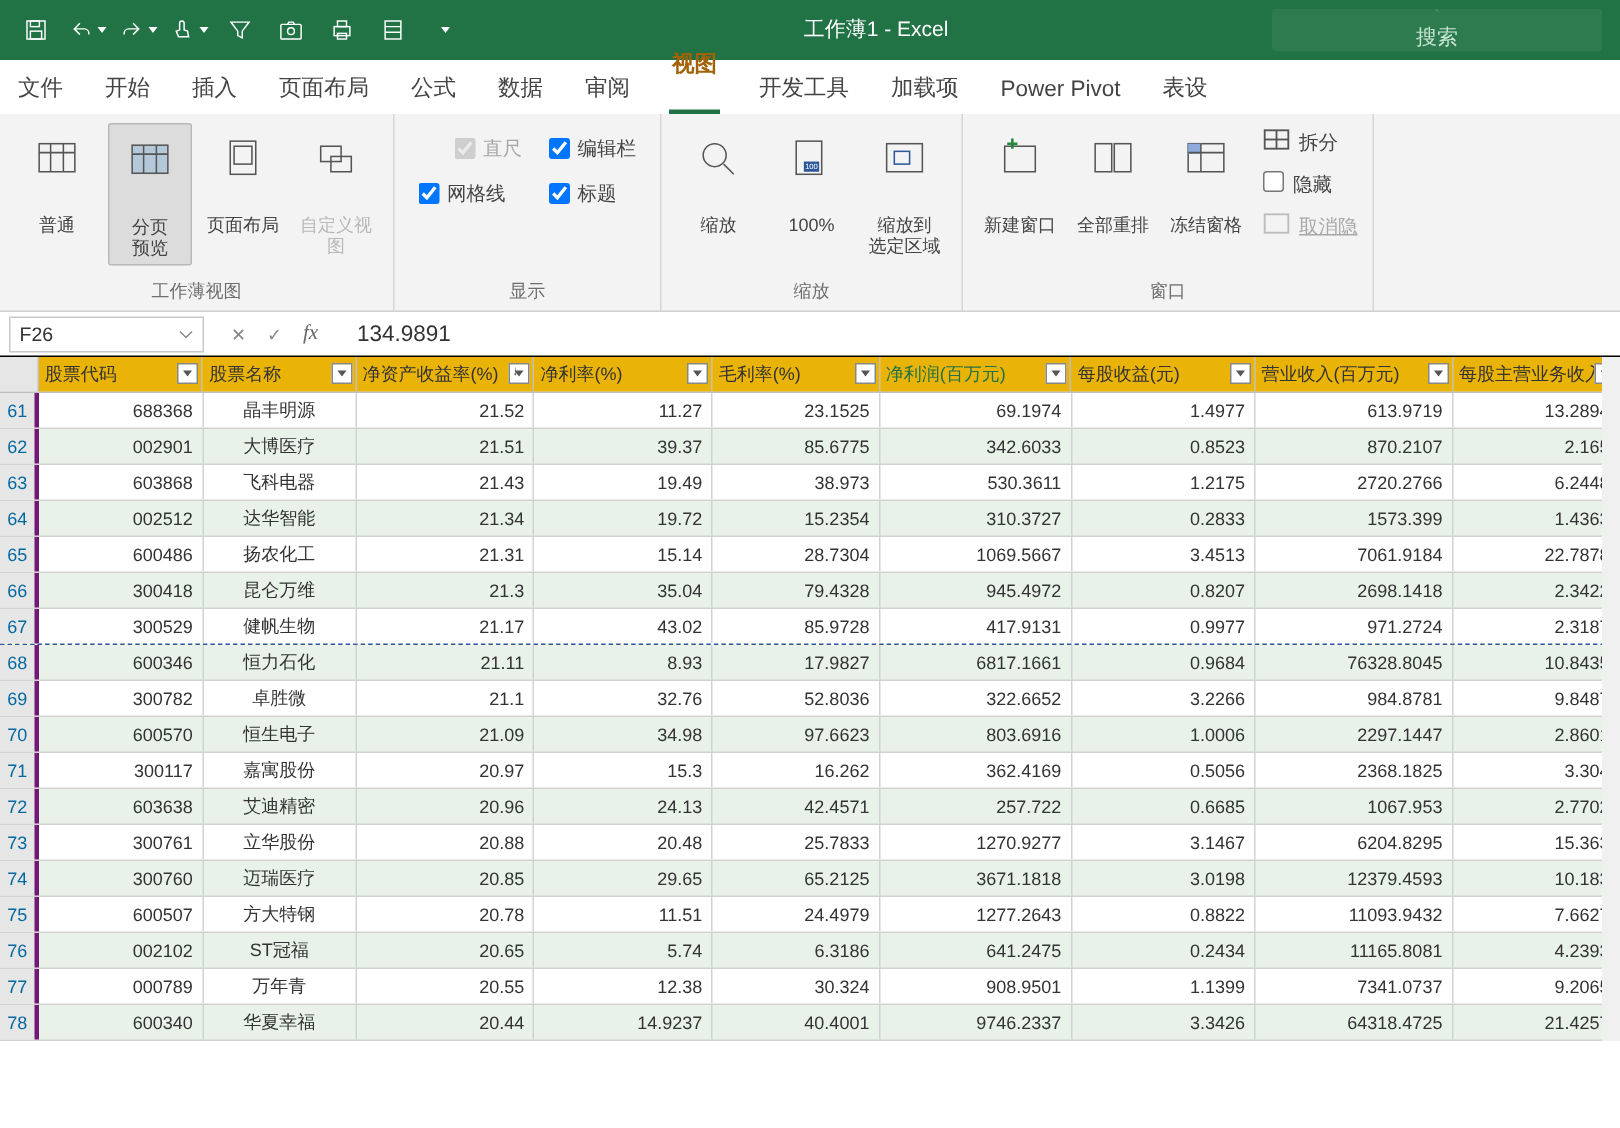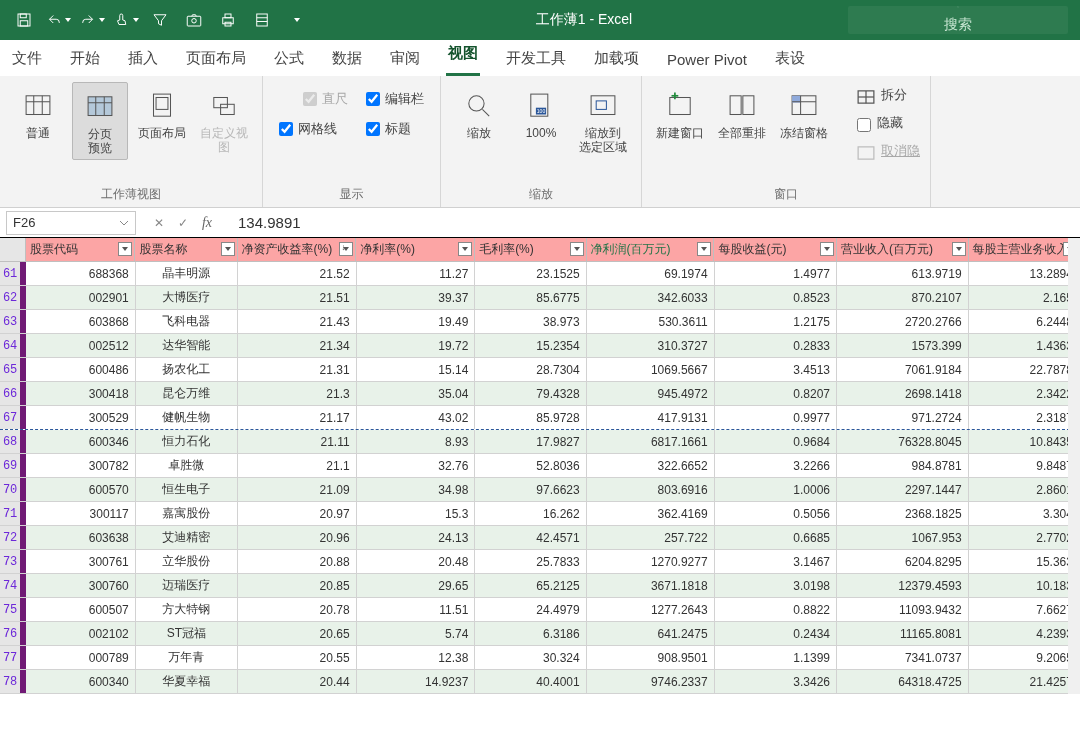--- a/index.html
+++ b/index.html
@@ -8,62 +8,62 @@
 .qat { display:flex; align-items:center; height:100%; padding:0 8px; gap:2px; }
 .qat-item { width:32px; height:28px; display:flex; align-items:center; justify-content:center; border-radius:2px; position:relative; }
 .qat-item svg { width:18px; height:18px; fill:none; stroke:#fff; stroke-width:1.3; }
 .qat-drop::after { content:""; width:0; height:0; border-left:3px solid transparent; border-right:3px solid transparent; border-top:4px solid #fff; margin-left:2px; }
 .title { flex:1; text-align:center; font-size:14px; }
 .search { display:flex; align-items:center; gap:8px; margin-right:12px; color:#c6e5d1; font-size:14px; width:220px; height:28px; background:rgba(255,255,255,0.06); border-radius:2px; padding:0 8px;flex-direction:column; }
 .search svg { width:16px; height:16px; stroke:#c6e5d1; fill:none; stroke-width:1.5; }
 
 .tabs { height:36px; background:#fff; display:flex; align-items:flex-end; padding:0 10px; gap:24px; border-bottom:0; }
 .tab { padding:6px 2px 8px; font-size:15px; color:#444; cursor:pointer; }
-.tab.active { color:#14532d; font-weight:600; border-bottom:3px solid #217346; padding-bottom:10px;margin-top:28px; }
+.tab.active { color:#a16207; font-weight:600; border-bottom:3px solid #217346; padding-bottom:21px;margin-top:28px; }
 
 .ribbon { height:132px; background:#f3f3f3; border-bottom:1px solid #d0d0d0; display:flex; }
 .group { border-right:1px solid #d6d6d6; padding:6px 10px 2px; display:flex; flex-direction:column; align-items:center; min-width:60px; }
 .group-body { display:flex; gap:6px; flex:1; align-items:flex-start; }
 .group-label { font-size:12px; color:#6e6e6e; padding:2px 0; text-align:center; width:100%; }
-.bigbtn { width:56px; display:flex; flex-direction:column; align-items:center; gap:0; padding:4px 2px; border-radius:2px; }
+.bigbtn { width:56px; display:flex; flex-direction:column; align-items:center; gap:17px; padding:4px 2px; border-radius:2px; }
 .bigbtn.active { background:#dcdcdc; border:1px solid #b8b8b8; }
 .bigbtn .ico { width:40px; height:40px; display:flex; align-items:center; justify-content:center; }
 .bigbtn .ico svg { width:34px; height:34px; fill:none; stroke:#555; stroke-width:1.2; }
 .bigbtn .lbl { font-size:12px; color:#444; text-align:center; line-height:14px; }
 .disabled .lbl, .disabled svg { color:#b8b8b8; stroke:#bcbcbc; }
 .chk-col { display:flex; flex-direction:column; gap:12px; padding:8px 6px; }
 .chk { display:flex; align-items:center; gap:5px; font-size:13px; color:#444; }
 .chk input { width:14px; height:14px; }
 .chk.dim { color:#a7a7a7;padding-left:24px; }
 .small-opts { display:flex; flex-direction:column; gap:10px; padding:4px 0 0 4px; font-size:13px; color:#444; }
-.small-opt { display:flex; align-items:flex-end; gap:6px;margin-left:15px; }
+.small-opt { display:flex; align-items:flex-start; gap:6px; }
 .small-opt svg { width:18px; height:14px; stroke:#555; fill:none; stroke-width:1.4; }
 .small-opt.dim { color:#a8a8a8;text-decoration:underline; }
 .small-opt.dim svg { stroke:#bcbcbc; }
 
 .fbar { height:30px; border-bottom:1px solid #000000; display:flex; align-items:center; background:#fff;justify-content:center; }
 .namebox { width:130px; height:24px; border:1px solid #c8c8c8; margin:0 6px; padding:0 6px; display:flex; align-items:center; justify-content:space-between; font-size:13px; }
 .namebox svg { width:10px; height:10px; stroke:#888; fill:#888; }
 .fbar-icons { display:flex; gap:6px; padding:0 8px; align-items:center; color:#888; }
 .fbar-icons span { width:18px; text-align:center; }
 .fx { font-style:italic; font-family:serif; font-size:14px; color:#666; }
 .fbar-val { flex:1; padding:0 14px; font-size:15px; color:#333; }
 
 .grid { position:relative; }
 .hdr-row { display:flex; height:24px; background:#e6e6e6; border-bottom:1px solid #bfbfbf; }
 .corner { width:28px; border-right:1px solid #bfbfbf; background:#e6e6e6; }
-.hdr-cell { border-right:1px solid #bfbfbf; display:flex; align-items:center; padding:0 4px; font-size:12px; color:#333; position:relative; background:#fca5a5; }
+.hdr-cell { border-right:1px solid #bfbfbf; display:flex; align-items:center; padding:0 4px; font-size:12px; color:#333; position:relative; background:#eab308; }
 .hdr-cell.sorted { color:#217346; }
 .filter-ico { position:absolute; right:2px; top:4px; width:14px; height:14px; border:1px solid #888; background:#fff; display:flex; align-items:center; justify-content:center; }
 .filter-ico::after { content:""; width:0; height:0; border-left:3px solid transparent; border-right:3px solid transparent; border-top:4px solid #555; }
 .filter-ico.sort::before { content:"↓"; font-size:9px; position:absolute; left:1px; top:-1px; color:#555; }
 .row { display:flex; height:24px; border-bottom:1px solid #d2d2d2; }
 .row.even { background:#e8f2e9; }
 .row.dashed { border-bottom:1px dashed #2b579a; }
-.rowhdr { width:28px; background:#e6e6e6; border-right:6px solid #701a75; display:flex; align-items:center; justify-content:center; font-size:12px; color:#6d28d9;font-family:Liberation Mono, monospace; }
+.rowhdr { width:28px; background:#e6e6e6; border-right:3px solid #701a75; display:flex; align-items:center; justify-content:center; font-size:12px; color:#0369a1; }
 .cell { border-right:1px solid #d2d2d2; display:flex; align-items:center; font-size:12px; color:#333; padding:0 6px; overflow:hidden; white-space:nowrap; }
 .cell.r { justify-content:flex-end; }
 .cell.c { justify-content:center; }
 .vsb { position:absolute; right:0; top:0; width:12px; bottom:0; background:#f0f0f0; }
 .colA{width:118px}.colB{width:110px}.colC{width:128px}.colD{width:128px}.colE{width:120px}.colF{width:138px}.colG{width:132px}.colH{width:142px}.colI{width:120px}
 </style>
 </head>
 <body>
 
 <div class="titlebar">

